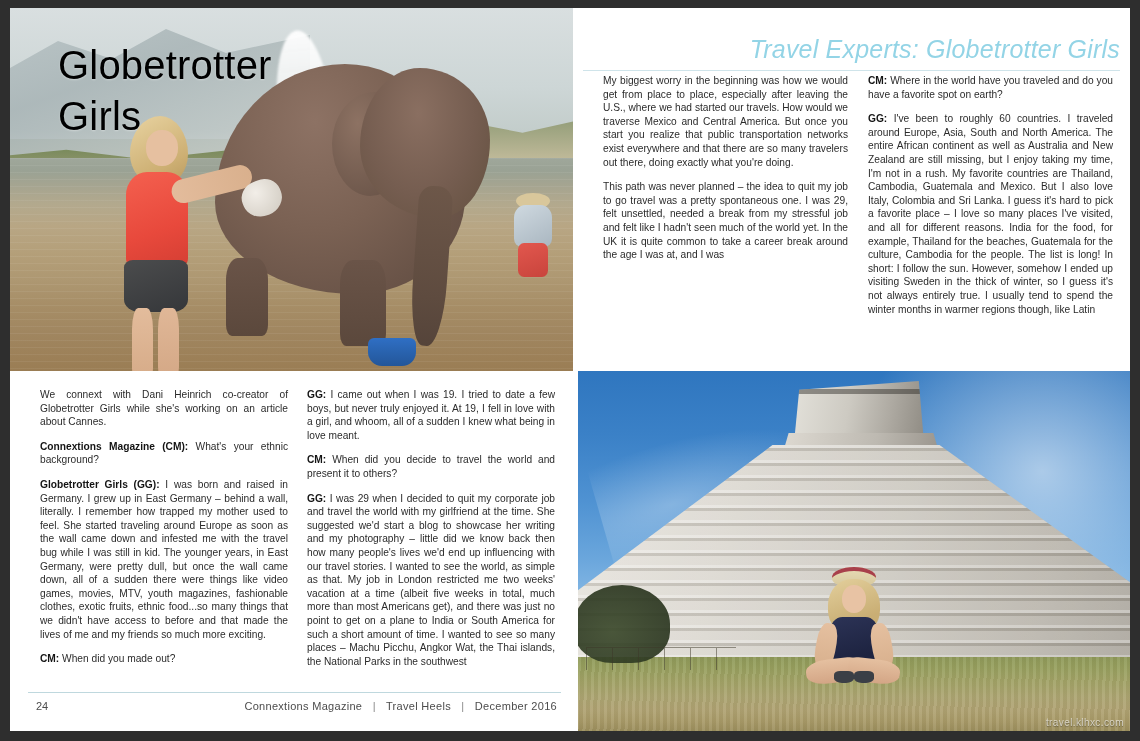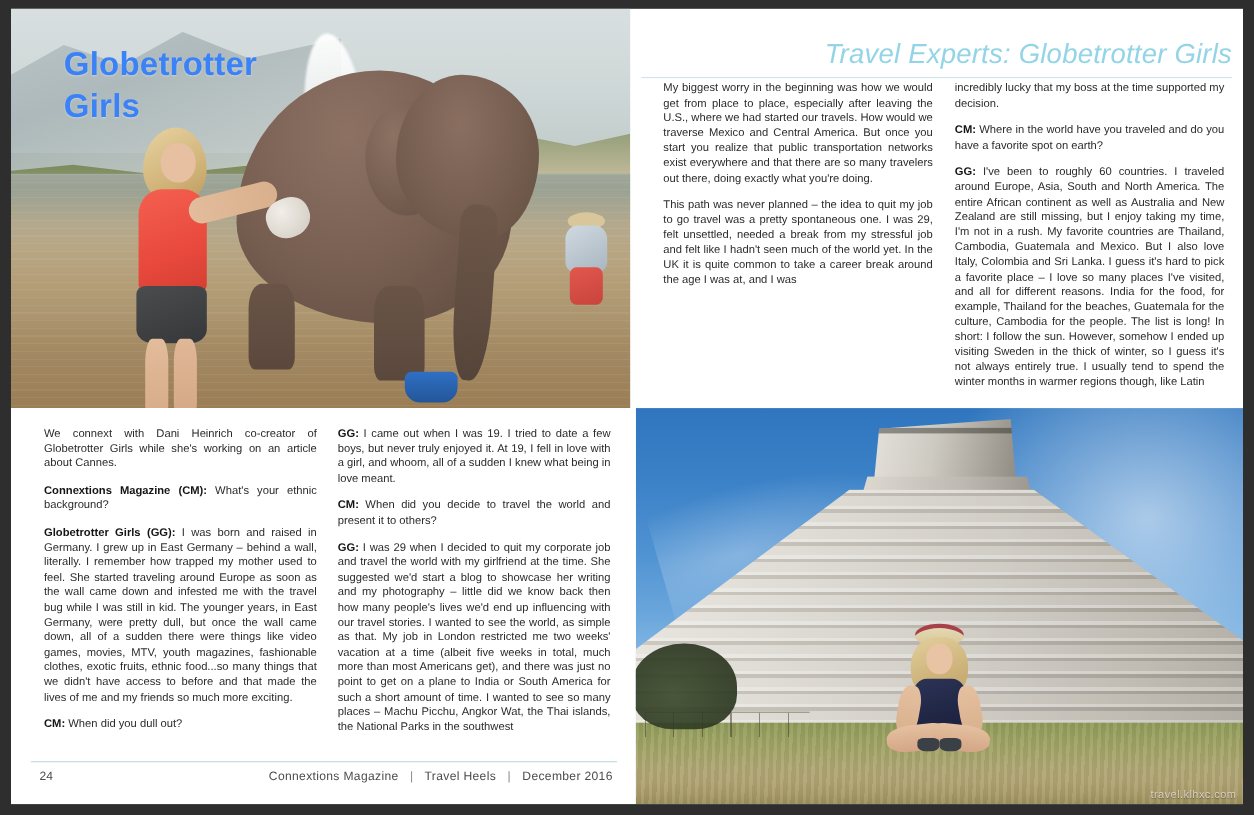--- a/index.html
+++ b/index.html
@@ -133,22 +133,22 @@
   .bgp-body{position:absolute;left:4px;top:12px;width:38px;height:42px;background:linear-gradient(150deg,#cfd9e0,#a9b6c0);border-radius:30% 30% 20% 20%;}
   .bgp-legs{position:absolute;left:8px;top:50px;width:30px;height:34px;background:linear-gradient(160deg,#e2574e,#c8443c);border-radius:20%;}
   .blue-bucket{
     position:absolute;left:358px;top:330px;width:48px;height:28px;
     background:linear-gradient(to bottom,#2f6fc4,#235699);
     border-radius:6px 6px 14px 14px;
   }
 
   .hero-title{
     position:absolute;left:48px;top:32px;
-    font-size:30px;font-weight:bold;line-height:1.28;
-    color:#3b82f6;letter-spacing:.2px;
+    font-size:40px;font-weight:normal;line-height:1.28;
+    color:#000000;letter-spacing:.2px;
     text-shadow:0 1px 2px rgba(255,255,255,.35);
     width:230px;
   }
 
   
   .lp-cols{
     position:absolute;left:30px;top:380px;width:515px;height:300px;
   }
   .col{position:absolute;top:0;width:248px;}
   .col-1{left:0;}
@@ -326,21 +326,21 @@
           <span>Globetrotter</span><br>
           <span>Girls</span>
         </div>
       </div>
 
       <div class="lp-cols">
         <div class="col col-1">
           <p class="body-p">We connext with Dani Heinrich co-creator of Globetrotter Girls while she's working on an article about Cannes.</p>
           <p class="body-p"><b>Connextions Magazine (CM):</b><span> What's your ethnic background?</span></p>
           <p class="body-p"><b>Globetrotter Girls (GG):</b><span> I was born and raised in Germany. I grew up in East Germany – behind a wall, literally. I remember how trapped my mother used to feel. She started traveling around Europe as soon as the wall came down and infested me with the travel bug while I was still in kid. The younger years, in East Germany, were pretty dull, but once the wall came down, all of a sudden there were things like video games, movies, MTV, youth magazines, fashionable clothes, exotic fruits, ethnic food...so many things that we didn't have access to before and that made the lives of me and my friends so much more exciting.</span></p>
-          <p class="body-p tight"><b>CM:</b><span> When did you dull out?</span></p>
+          <p class="body-p tight"><b>CM:</b><span> When did you made out?</span></p>
         </div>
 
         <div class="col col-2">
           <p class="body-p"><b>GG:</b><span> I came out when I was 19. I tried to date a few boys, but never truly enjoyed it. At 19, I fell in love with a girl, and whoom, all of a sudden I knew what being in love meant.</span></p>
           <p class="body-p"><b>CM:</b><span> When did you decide to travel the world and present it to others?</span></p>
           <p class="body-p"><b>GG:</b><span> I was 29 when I decided to quit my corporate job and travel the world with my girlfriend at the time. She suggested we'd start a blog to showcase her writing and my photography – little did we know back then how many people's lives we'd end up influencing with our travel stories. I wanted to see the world, as simple as that. My job in London restricted me two weeks' vacation at a time (albeit five weeks in total, much more than most Americans get), and there was just no point to get on a plane to India or South America for such a short amount of time. I wanted to see so many places – Machu Picchu, Angkor Wat, the Thai islands, the National Parks in the southwest</span></p>
         </div>
       </div>
 
       <div class="footer-rule"></div>
@@ -360,21 +360,20 @@
 
       <div class="rp-header">Travel Experts: Globetrotter Girls</div>
       <div class="rp-rule"></div>
 
       <div class="rp-cols">
         <div class="rcol rcol-1">
           <p class="body-p">My biggest worry in the beginning was how we would get from place to place, especially after leaving the U.S., where we had started our travels. How would we traverse Mexico and Central America. But once you start you realize that public transportation networks exist everywhere and that there are so many travelers out there, doing exactly what you're doing.</p>
           <p class="body-p">This path was never planned – the idea to quit my job to go travel was a pretty spontaneous one. I was 29, felt unsettled, needed a break from my stressful job and felt like I hadn't seen much of the world yet. In the UK it is quite common to take a career break around the age I was at, and I was</p>
         </div>
         <div class="rcol rcol-2">
-          <p class="body-p">incredibly lucky that my boss at the time supported my decision.</p>
           <p class="body-p"><b>CM:</b><span> Where in the world have you traveled and do you have a favorite spot on earth?</span></p>
           <p class="body-p"><b>GG:</b><span> I've been to roughly 60 countries. I traveled around Europe, Asia, South and North America. The entire African continent as well as Australia and New Zealand are still missing, but I enjoy taking my time, I'm not in a rush. My favorite countries are Thailand, Cambodia, Guatemala and Mexico. But I also love Italy, Colombia and Sri Lanka. I guess it's hard to pick a favorite place – I love so many places I've visited, and all for different reasons. India for the food, for example, Thailand for the beaches, Guatemala for the culture, Cambodia for the people. The list is long! In short: I follow the sun. However, somehow I ended up visiting Sweden in the thick of winter, so I guess it's not always entirely true. I usually tend to spend the winter months in warmer regions though, like Latin</span></p>
         </div>
       </div>
 
       <div class="pyr-photo">
         <div class="pyr-sky"></div>
         <div class="pyr-haze"></div>
         <div class="pyr-wisp"></div>
         <div class="pyr-temple"></div>

